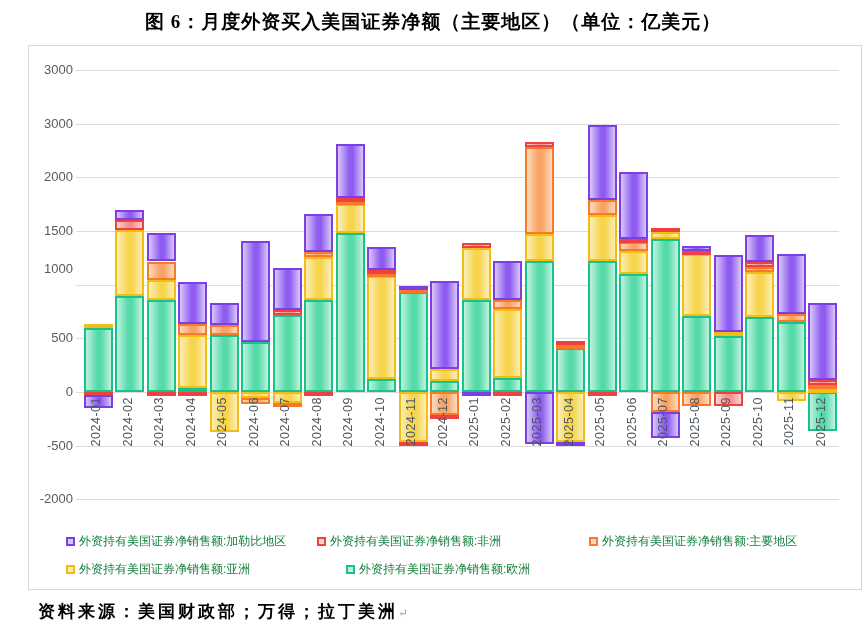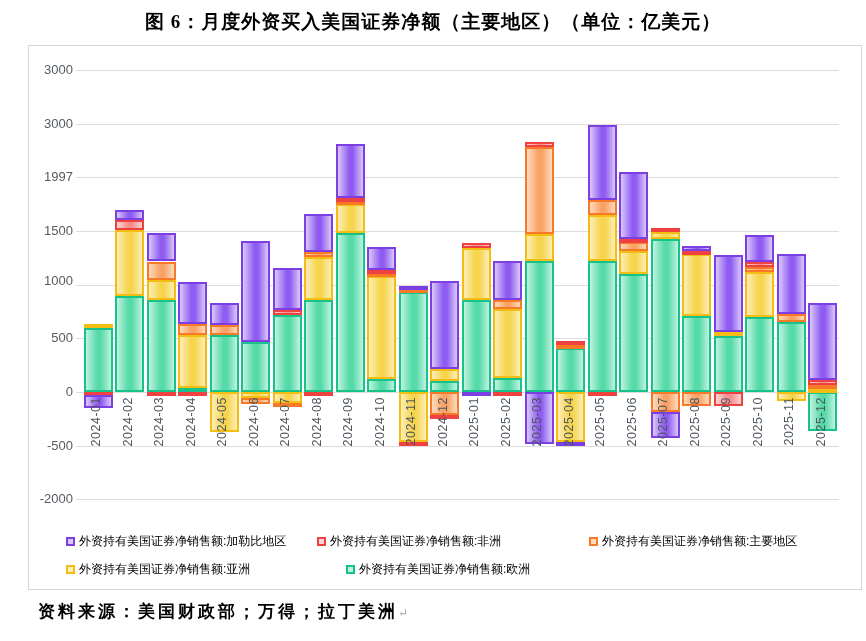--- a/index.html
+++ b/index.html
@@ -10,42 +10,42 @@
          font-weight:bold;font-size:19px;color:#000;letter-spacing:1px;}
   .chart-frame{position:absolute;left:28px;top:45px;width:832px;height:543px;
                border:1px solid #d6d6d6;background:#fff;}
   .gridline{position:absolute;left:47px;width:763px;height:1px;background:#dcdcdc;z-index:0;}
   .ylabel{position:absolute;left:0;width:44px;text-align:right;font-size:13px;color:#565b61;z-index:1;}
   .bar-seg{position:absolute;box-sizing:border-box;border-style:solid;border-width:2px;z-index:2;}
   .xlabel{position:absolute;writing-mode:vertical-rl;transform:rotate(180deg);
           font-size:12.5px;color:#4d565e;letter-spacing:0.5px;z-index:3;white-space:nowrap;}
   .legend-item{position:absolute;display:flex;align-items:center;gap:4px;z-index:4;}
   .legend-swatch{width:9px;height:9px;box-sizing:border-box;border:2px solid;}
-  .legend-label{font-size:12px;color:#000000;white-space:nowrap;}
+  .legend-label{font-size:12px;color:#15803d;white-space:nowrap;}
   .source{position:absolute;left:38px;top:600px;
           font-family:"Liberation Serif","DejaVu Serif",serif;
           font-weight:bold;font-size:17px;color:#000;letter-spacing:3px;}
   .para-mark{font-size:12px;color:#aaa;font-weight:normal;letter-spacing:0;}
 </style>
 </head>
 <body>
 
 <div class="page">
   <div class="title">图 6：月度外资买入美国证券净额（主要地区）（单位：亿美元）</div>
   <div class="chart-frame" id="frame">
       <div class="gridline" style="top: 23.8px;"></div>
       <div class="ylabel" style="top: 15.8px;">3000</div>
       <div class="gridline" style="top: 77.5px;"></div>
       <div class="ylabel" style="top: 69.5px;">3000</div>
       <div class="gridline" style="top: 131.2px;"></div>
-      <div class="ylabel" style="top: 123.2px;">1997</div>
+      <div class="ylabel" style="top: 123.2px;">2000</div>
       <div class="gridline" style="top: 184.9px;"></div>
       <div class="ylabel" style="top: 176.9px;">1500</div>
       <div class="gridline" style="top: 238.6px;"></div>
-      <div class="ylabel" style="top: 227px;">1000</div>
+      <div class="ylabel" style="top: 215px;">1000</div>
       <div class="gridline" style="top: 292.3px;"></div>
       <div class="ylabel" style="top: 284.3px;">500</div>
       <div class="gridline" style="top: 346px;"></div>
       <div class="ylabel" style="top: 338px;">0</div>
       <div class="gridline" style="top: 399.7px;"></div>
       <div class="ylabel" style="top: 391.7px;">-500</div>
       <div class="gridline" style="top: 453.4px;"></div>
       <div class="ylabel" style="top: 445.4px;">-2000</div>
       <div class="bar-seg" style="left: 54.5px; width: 29px; top: 282.097px; height: 63.903px; border-color: rgb(23, 195, 139); background: linear-gradient(90deg, rgb(192, 242, 223) 0%, rgb(85, 218, 168) 45%, rgb(85, 218, 168) 60%, rgb(192, 242, 223) 100%);"></div>
       <div class="bar-seg" style="left: 54.5px; width: 29px; top: 277.801px; height: 4.296px; border-color: rgb(243, 189, 19); background: linear-gradient(90deg, rgb(252, 238, 184) 0%, rgb(246, 212, 76) 45%, rgb(246, 212, 76) 60%, rgb(252, 238, 184) 100%);"></div>

